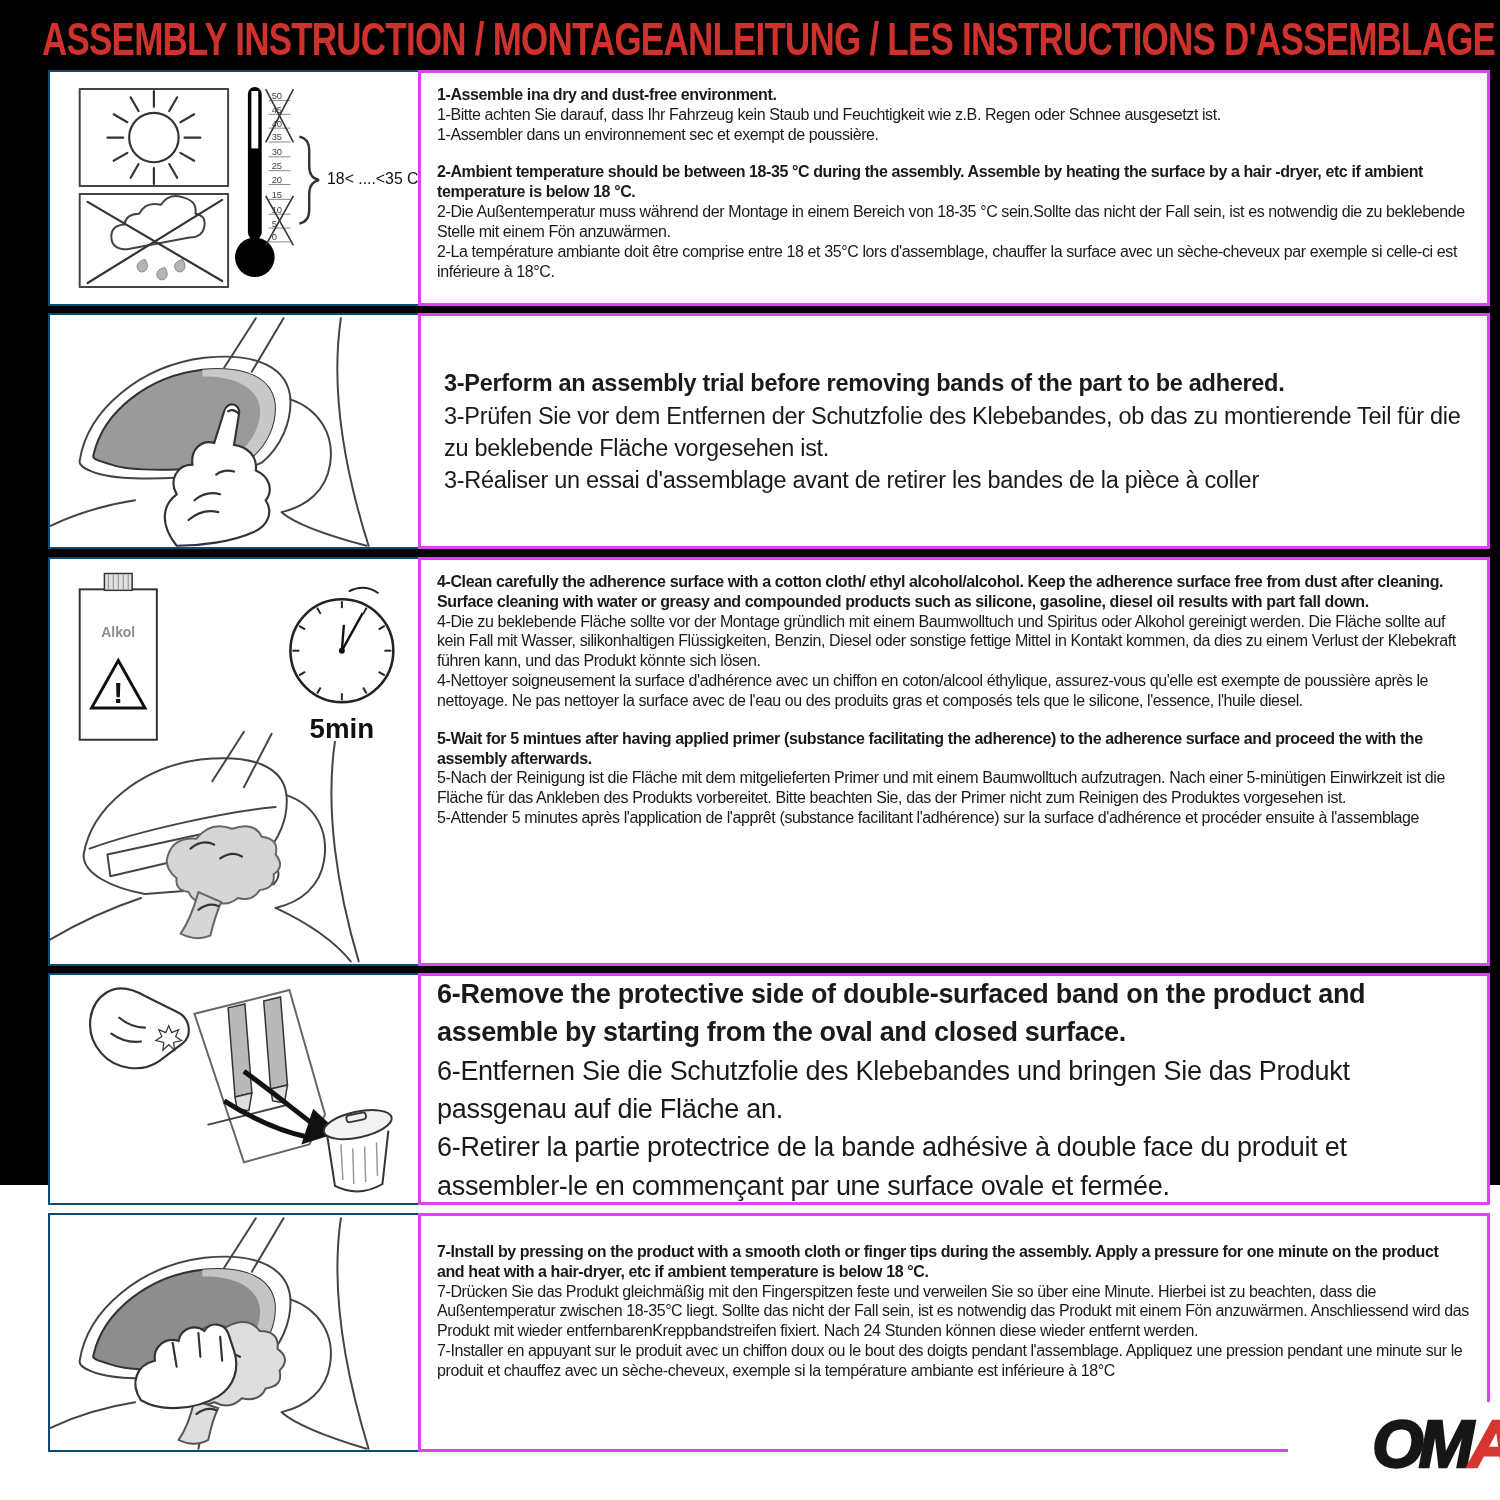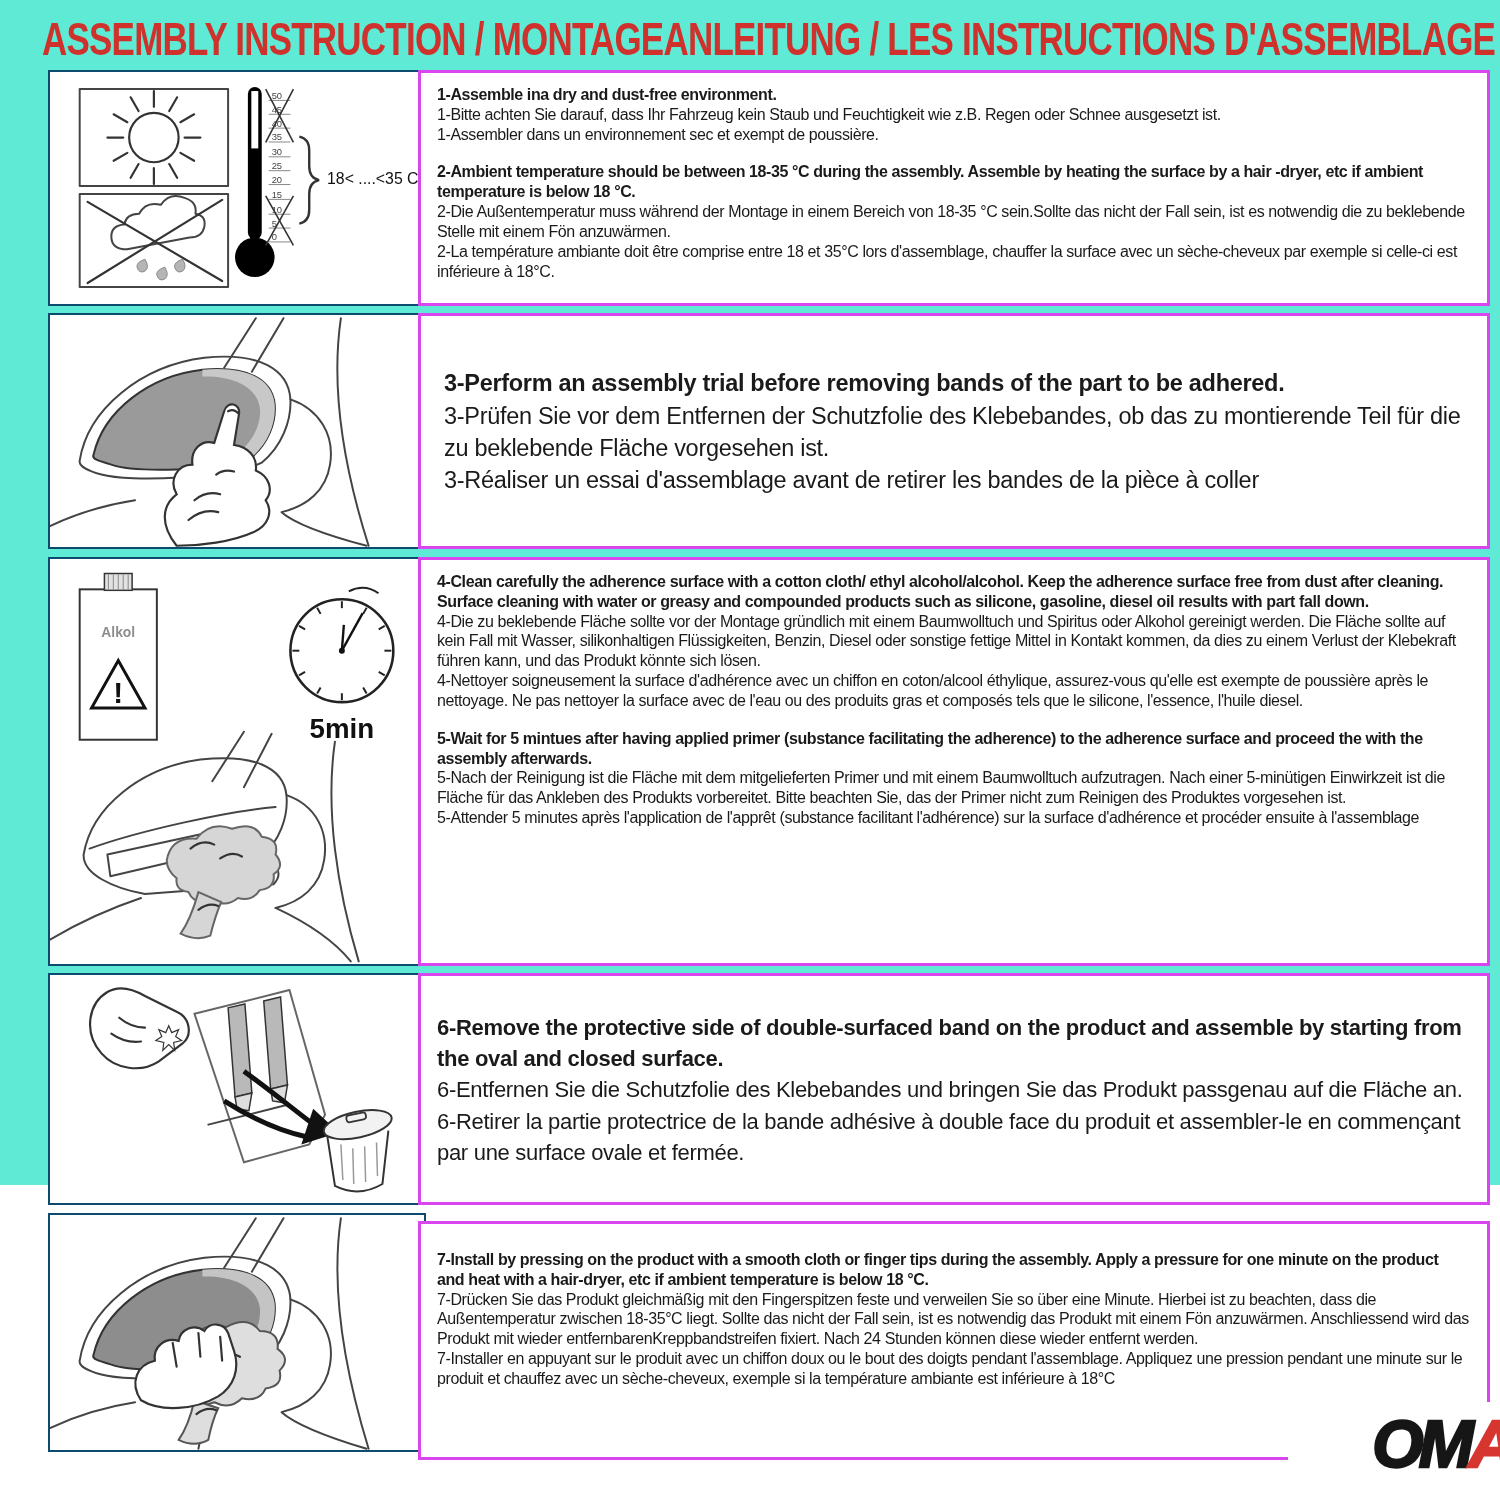--- a/index.html
+++ b/index.html
@@ -1,17 +1,17 @@
 <!DOCTYPE html>
 <html><head>
 <meta charset="utf-8">
 <style>
   * { margin:0; padding:0; box-sizing:border-box; }
   html,body { width:1500px; height:1500px; background:#ffffff; font-family:"Liberation Sans", sans-serif; color:#1a1a1a; overflow:hidden; }
-  .sheet { position:relative; width:1500px; height:1185px; background:#5eead4; }
+  .sheet { position:relative; width:1500px; height:1185px; background:#000000; }
 
   .page-title{
     position:absolute; left:42px; top:12px;
     font-size:46px; font-weight:bold; color:#cf322c;
     white-space:nowrap; letter-spacing:-1px;
     transform:scaleX(0.76); transform-origin:0 0;
   }
 
   .row { position:absolute; }
   .illu-box{
@@ -24,21 +24,21 @@
     padding:12px 18px 10px 16px;
   }
   .text-box.v-center{ display:flex; flex-direction:column; justify-content:center; }
 
   .para{ margin:0; }
   .para.bold{ font-weight:bold; }
   .para.gap{ margin-top:18px; }
 
   .t-small .para{ font-size:16px; line-height:1.24; letter-spacing:-0.4px; }
   .t-large .para{ font-size:23.5px; line-height:1.38; letter-spacing:-0.3px;margin-left:7px; }
-  .t-mid   .para{ font-size:22px;  line-height:1.42; letter-spacing:-0.3px; }
+  .t-mid   .para{ font-size:27px;  line-height:1.42; letter-spacing:-0.3px; }
 
   svg{ display:block; width:100%; height:100%; }
   .ln{ fill:none; stroke:#444; stroke-width:2; stroke-linecap:round; stroke-linejoin:round; }
   .ln3{ fill:none; stroke:#333; stroke-width:2.2; stroke-linecap:round; stroke-linejoin:round; }
 
   .brand{
     position:absolute; left:1288px; top:1402px; width:266px; height:84px;
     background:#fff; display:flex; align-items:center; justify-content:flex-end;
     font-weight:bold; font-size:66px; letter-spacing:-5px; line-height:1;font-style:italic;
     -webkit-text-stroke:2.5px currentColor;
@@ -305,21 +305,21 @@
           <path class="ln3" d="M148,200 q10,-8 20,-4"></path>
         </g>
         <g>
           <path d="M92,186 C80,168 88,150 106,146 C104,132 116,122 130,126 C132,114 146,108 156,116 C162,106 176,108 180,118 L186,136 C192,154 186,172 170,182 C146,196 112,198 92,186 Z" fill="#fff" stroke="#333" stroke-width="2.2"></path>
           <path class="ln3" d="M124,128 L128,152"></path>
             <path class="ln3" d="M150,118 L152,142"></path>
             <path class="ln3" d="M172,122 L174,146"></path>
         </g>
       </svg>
     </div>
-    <div class="text-box t-small" style="padding-top:26px;margin-top:8px;">
+    <div class="text-box t-small" style="padding-top:26px;">
         <p class="para bold">7-Install by pressing on the product with a smooth cloth or finger tips during the assembly. Apply a pressure for one minute on the product and heat with a hair-dryer, etc if ambient temperature is below 18 °C.</p>
         <p class="para">7-Drücken Sie das Produkt gleichmäßig mit den Fingerspitzen feste und verweilen Sie so über eine Minute. Hierbei ist zu beachten, dass die Außentemperatur zwischen 18-35°C liegt. Sollte das nicht der Fall sein, ist es notwendig das Produkt mit einem Fön anzuwärmen. Anschliessend wird das Produkt mit wieder entfernbarenKreppbandstreifen fixiert. Nach 24 Stunden können diese wieder entfernt werden.</p>
         <p class="para">7-Installer en appuyant sur le produit avec un chiffon doux ou le bout des doigts pendant l'assemblage. Appliquez une pression pendant une minute sur le produit et chauffez avec un sèche-cheveux, exemple si la température ambiante est inférieure à 18°C</p>
       </div>
   </div>
 
   <div class="brand">
     <span class="b-black">OM</span>
       <span class="b-red">AC</span>
   </div>

